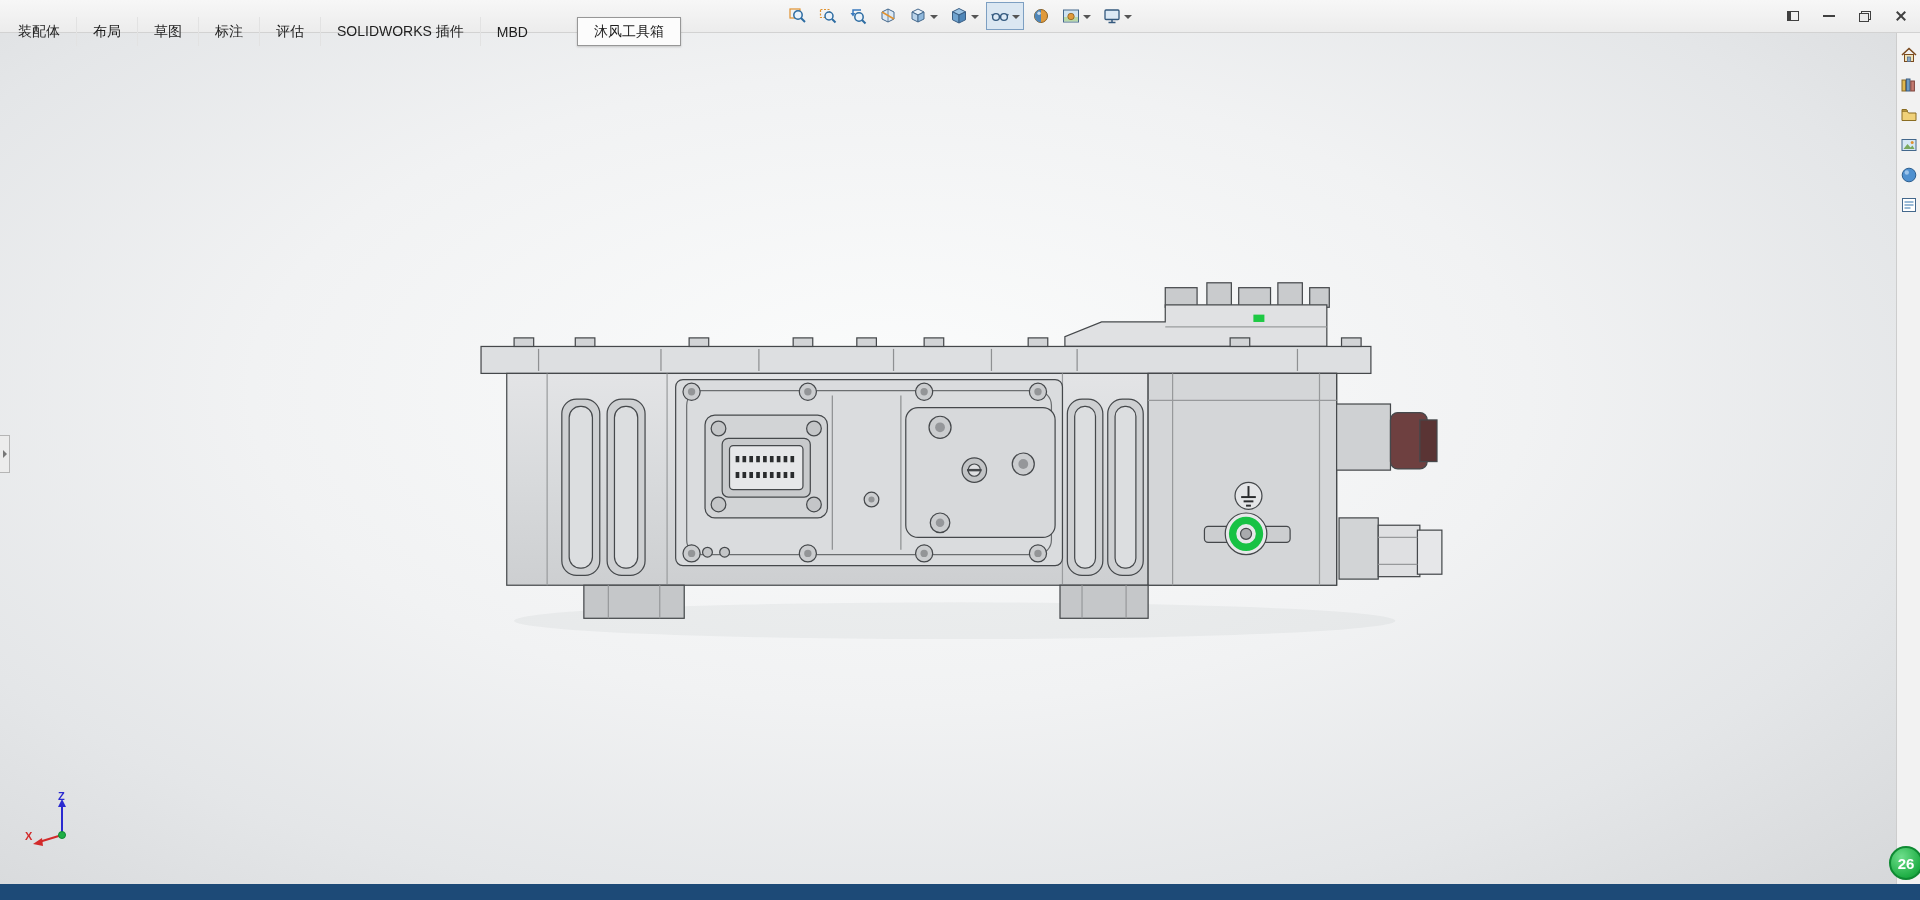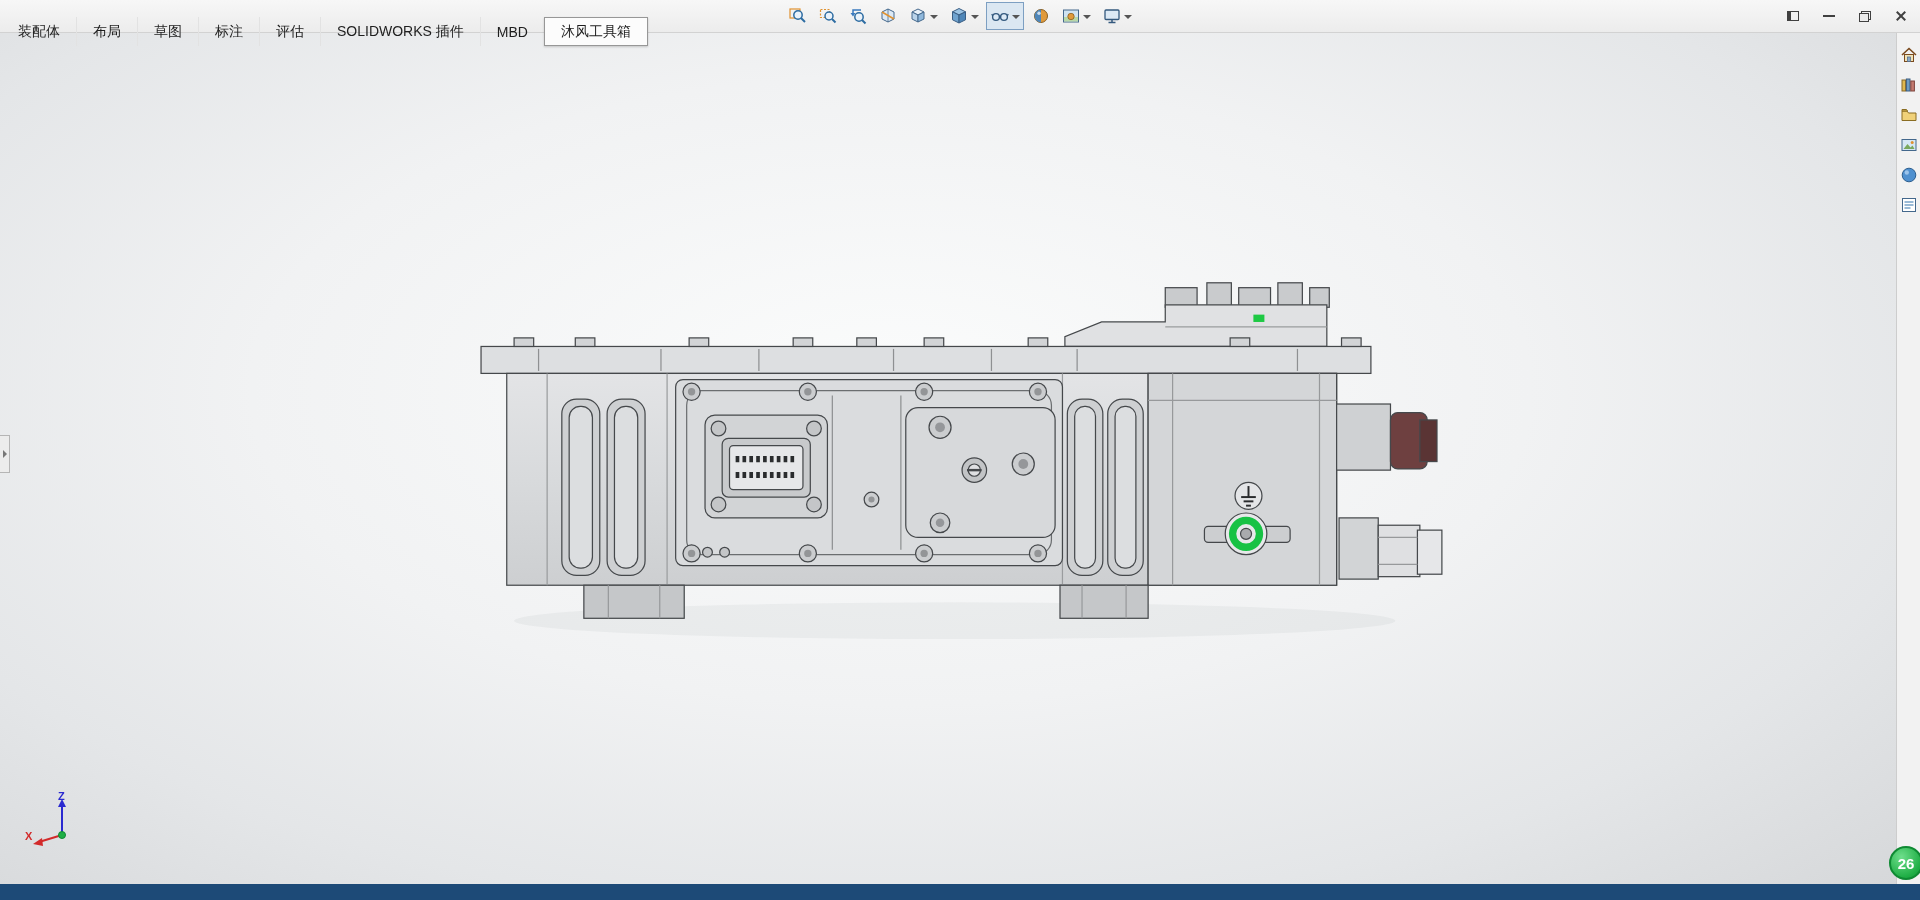--- a/index.html
+++ b/index.html
@@ -6,21 +6,21 @@
   html,body { width:1920px; height:900px; overflow:hidden;
     font-family:"Liberation Sans", sans-serif; user-select:none; }
   .app { position:relative; width:1920px; height:900px; background:#f0f0f0; }
 
   
   .topbar { position:absolute; top:0; left:0; right:0; height:33px;
     background:linear-gradient(#f7f7f7,#ececec); border-bottom:1px solid #d2d2d2; z-index:5; }
   .tabs { position:absolute; left:2px; top:17px; height:29px; display:flex; align-items:stretch; }
   .tab { display:flex; align-items:center; padding:0 16px; font-size:14px; color:#1e1e1e; white-space:nowrap; }
   .tab + .tab { border-left:1px solid #e2e2e2;text-align:right; }
-  .tab.active { background:#fcfcfc; border:1px solid #979797; box-shadow:0 1px 2px rgba(0,0,0,.18); }
+  .tab.active { background:#fcfcfc; border:1px solid #979797; box-shadow:0 1px 2px rgba(0,0,0,.18);margin-left:33px; }
 
   .hud { position:absolute; left:50%; top:2px; transform:translateX(-50%);
     display:flex; align-items:center; gap:3px; }
   .hud-btn { position:relative; width:27px; height:28px; border:1px solid transparent;
     background:transparent; display:flex; align-items:center; justify-content:center; padding:0; }
   .hud-btn.with-dd { width:38px; justify-content:flex-start; padding-left:4px; }
   .hud-btn.pressed { background:#dbe7f2; border-color:#7d9fc2; }
   .dd { position:absolute; right:3px; top:12px; width:0; height:0;
     border-left:4px solid transparent; border-right:4px solid transparent; border-top:4px solid #555; }
 

